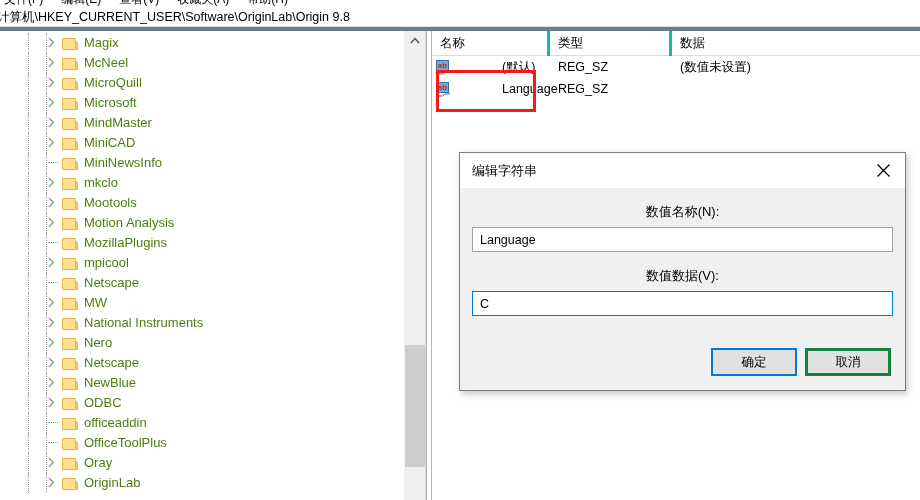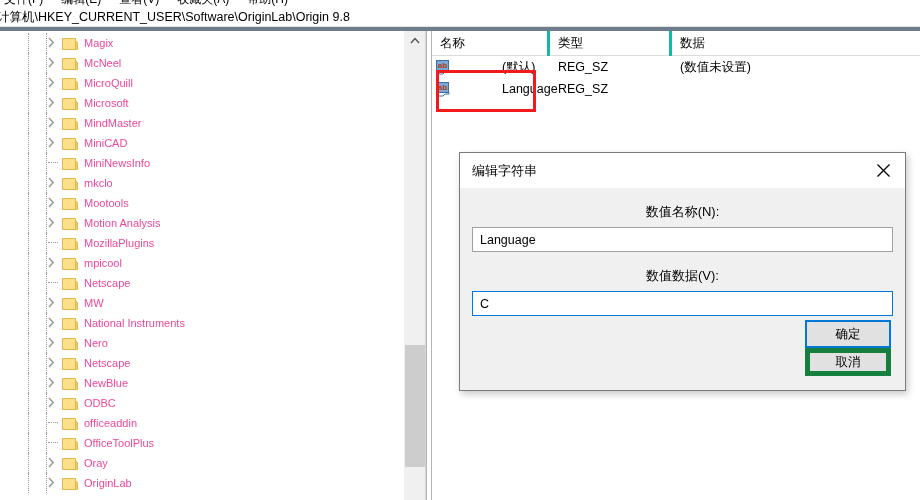--- a/index.html
+++ b/index.html
@@ -77,21 +77,21 @@
     position: absolute; left: 48px; top: 9px;
     width: 10px; height: 1px;
     border-top: 1px dotted #9a9a9a;
   }
   .folder {
     position: absolute; left: 62px; top: 3px;
     width: 16px; height: 14px;
   }
   .tree-label {
     position: absolute; left: 84px; top: 2px;
-    font-size: 11px; color: #ec4899; line-height: 16px;
+    font-size: 13px; color: #4d7c0f; line-height: 16px;
   }
 
   
   .tree-scroll {
     position: absolute; left: 404px; top: 31px; width: 22px; height: 469px;
     background: #f0f0f0;
     border-right: 1px solid #d6d6d6;
   }
   .sb-arrow-up {
     position: absolute; left: 0; top: 0; width: 22px; height: 18px;
@@ -189,26 +189,26 @@
     border: 1px solid #a0a0a0;
     display: flex; align-items: center;
     padding-left: 7px;
     font-size: 12.5px; color: #000;
   }
   .dlg-input.focused {
     border: 1px solid #0078d7;
   }
   .dlg-buttons {
     position: absolute; right: 14px; bottom: 0px;
-    display: flex;  flex-direction: column;
+    display: flex; gap: 8px;
   }
   .dlg-btn {
     width: 86px; height: 28px;
     background: #e1e1e1;
-    border: 5px solid #15803d;
+    border: 3px solid #15803d;
     display: flex; align-items: center; justify-content: center;
     font-size: 12.5px; color: #000;
   }
   .dlg-btn.primary {
     border: 2px solid #0078d7;
   }
   .dlg-footer {
     position: absolute; left: 0; right: 0; bottom: 14px; height: 28px;
   }
 </style>

